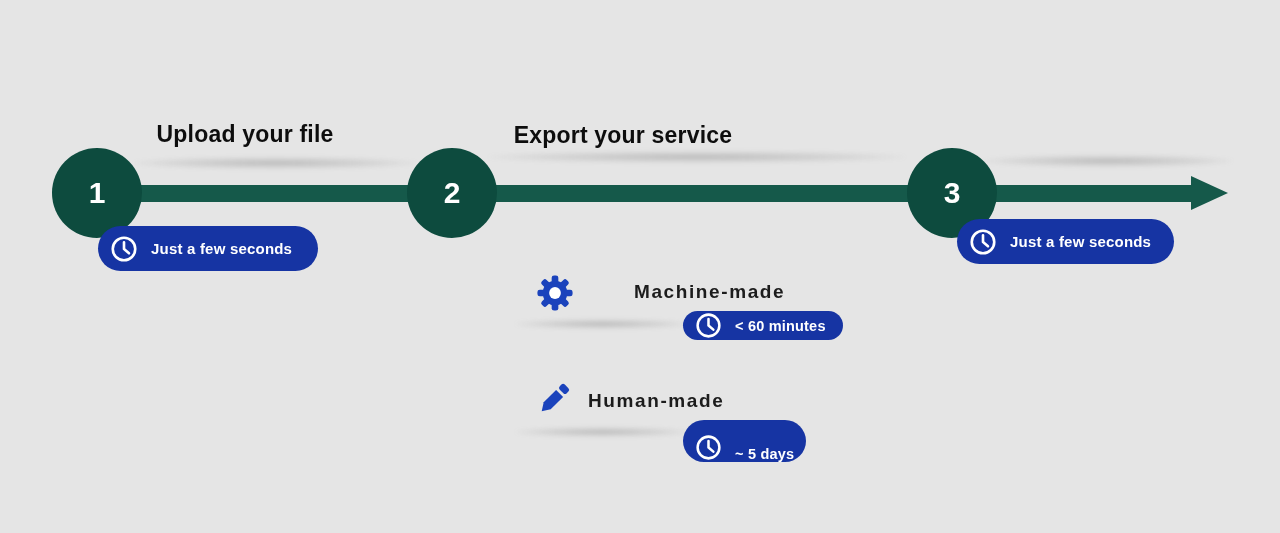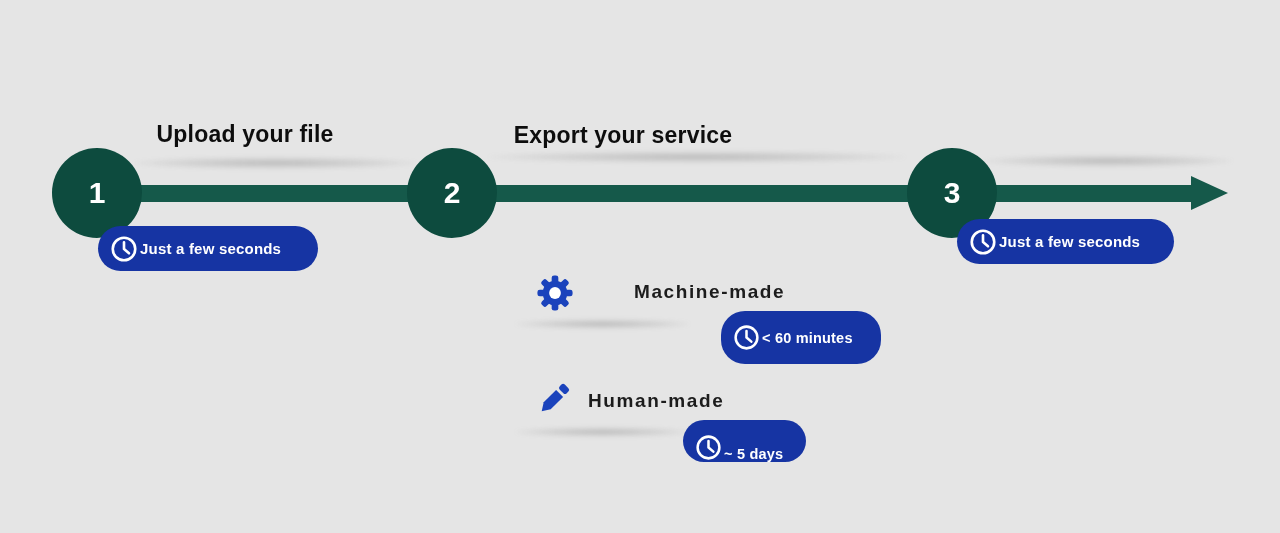--- a/index.html
+++ b/index.html
@@ -47,30 +47,30 @@
   }
   #swoosh-1 { left:133px; top:157px; width:285px; }
   #swoosh-2 { left:488px; top:151px; width:418px; }
   #swoosh-3 { left:983px; top:155px; width:250px; }
   #swoosh-machine { left:515px; top:319px; width:175px; height:10px; }
   #swoosh-human   { left:515px; top:427px; width:175px; height:10px; }
 
   
   .badge {
     position:absolute; background:#1634a3; border-radius:24px;
-    display:flex; align-items:center; padding:0 14px 0 11px; gap:1px;
+    display:flex; align-items:center; padding:0 14px 0 11px; gap:12px;
     box-sizing:border-box;
   }
   .badge .badge-label {
     color:#ffffff; font-size:15px; font-weight:bold; letter-spacing:0.2px;
     white-space:nowrap;
   }
   #badge-step-1 { left:98px;  top:226px; width:220px; height:45px; }
   #badge-step-3 { left:957px; top:219px; width:217px; height:45px; }
-  #badge-machine { left:721px; top:311px; width:160px; height:53px; }
+  #badge-machine { left:683px; top:311px; width:160px; height:29px; }
   #badge-human   { left:683px; top:420px; width:123px; height:42px;align-items:flex-end; }
   #badge-machine .badge-label, #badge-human .badge-label { font-size:14.5px; }
   .clock { flex:0 0 auto; display:block; }
 
   
   .service-icon { position:absolute; display:block; }
   #gear-icon   { left:536px; top:274px; }
   #pencil-icon { left:531px; top:378px; }
   .service-label {
     position:absolute; font-size:19px; font-weight:bold; color:#1c1c1c;

